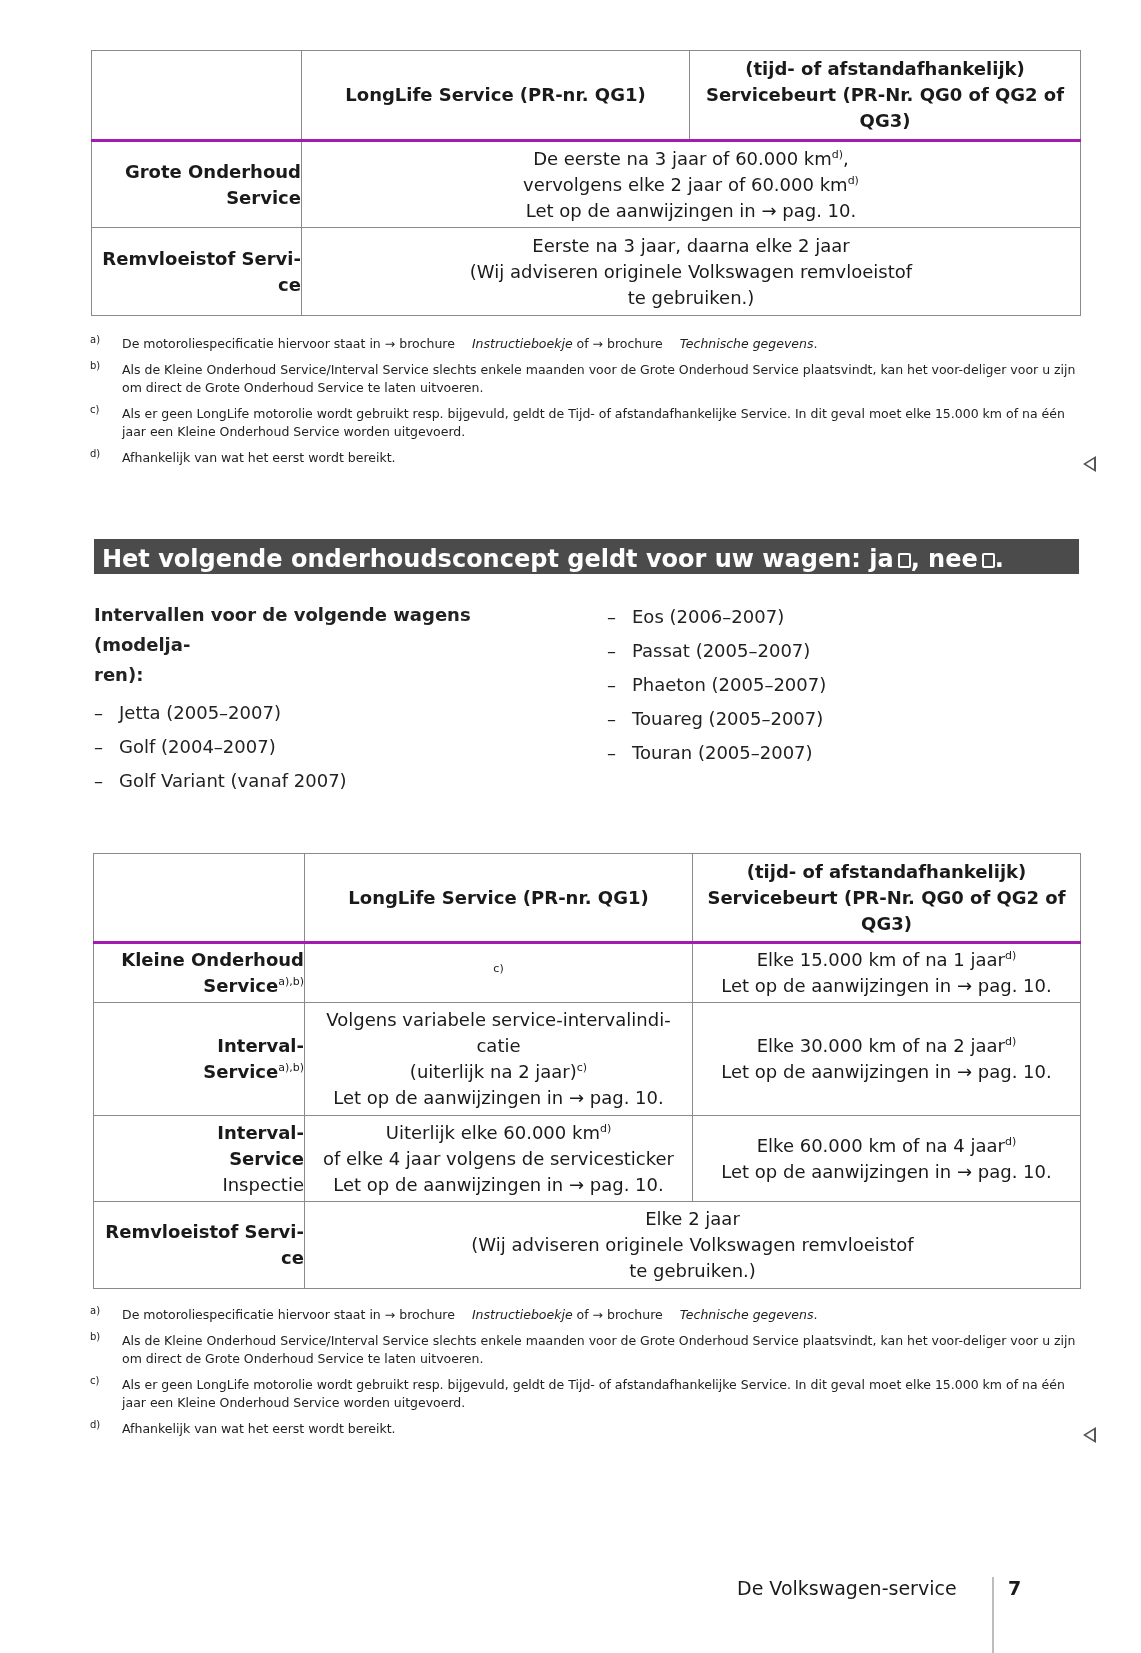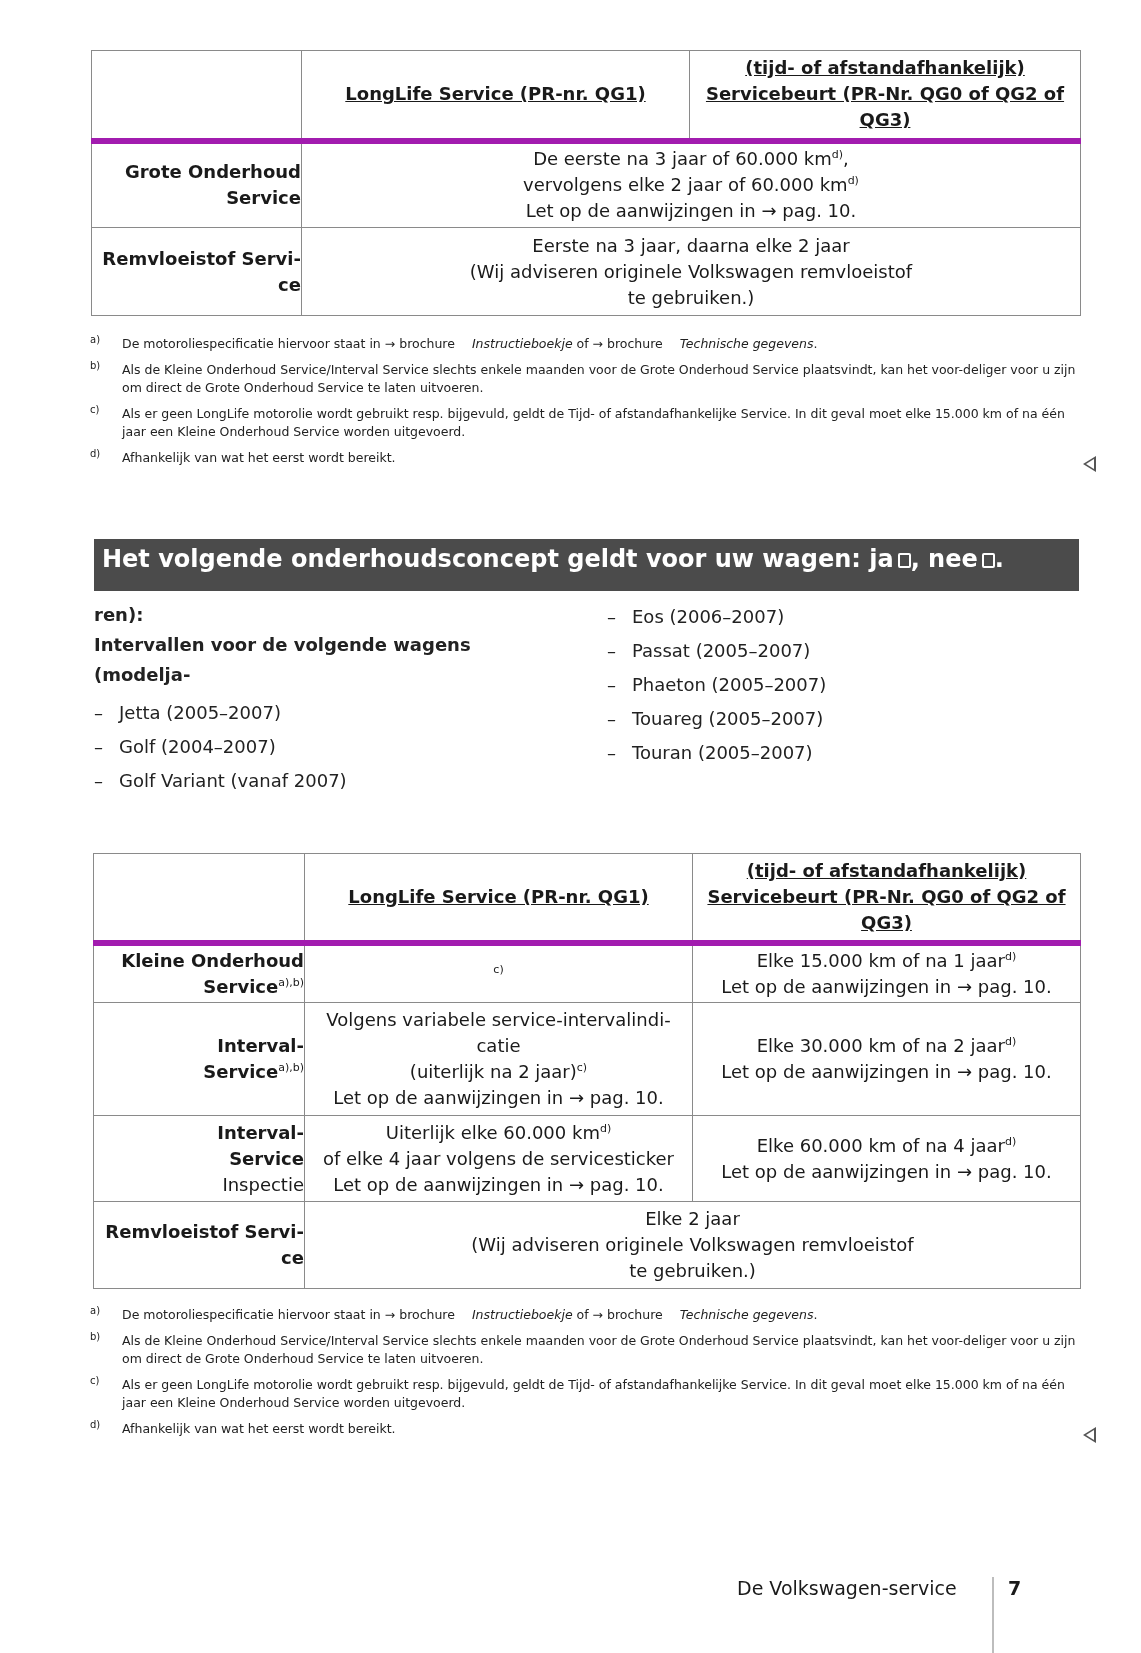--- a/index.html
+++ b/index.html
@@ -10,21 +10,21 @@
   }
 
   
   table.svc {
     position: absolute; border-collapse: collapse; table-layout: fixed;
     font-size: 18px; line-height: 26px;
   }
   table.svc td {
     border: 1px solid #8a8a8a; vertical-align: middle; padding: 0;
   }
-  table.svc tr.head td { border-bottom: 6px solid #a21caf; text-decoration: underline; }
+  table.svc tr.head td { border-bottom: 3px solid #a21caf; }
   table.svc td.lbl { text-align: right; padding-left: 6px; font-weight: bold; }
   table.svc td.ctr { text-align: center; }
   table.svc td.hd { text-align: center; font-weight: bold; }
   .light { font-weight: normal; }
   sup { font-size: 11px; line-height: 0; vertical-align: 7px; }
   .line { display: block; }
   b { font-weight: normal; }
 
   
   .fn { position: absolute; left: 90px; width: 990px; font-size: 12.5px; line-height: 18px; color: #222; }
@@ -38,21 +38,21 @@
     border-right: 13px solid #555;
   }
   .tri::after {
     content: ""; position: absolute; left: 3px; top: -5px; width: 0; height: 0;
     border-top: 5px solid transparent; border-bottom: 5px solid transparent;
     border-right: 8px solid #fff;
   }
 
   
   .bar {
-    position: absolute; left: 94px; top: 539px; width: 985px; height: 52px;
+    position: absolute; left: 94px; top: 539px; width: 985px; height: 35px;
     background: #4b4b4b; color: #fff; font-weight: bold; font-size: 24px;
     line-height: 40px; padding-left: 8px; box-sizing: border-box; white-space: nowrap;
   }
   .cbox {
     display: inline-block; width: 13px; height: 15px; border: 2px solid #fff;
     border-radius: 2px; vertical-align: -1px; margin-left: 4px; box-sizing: border-box;
   }
 
   
   .models { position: absolute; font-size: 18px; line-height: 34px; color: #222; }
@@ -130,22 +130,22 @@
   </div>
 </div>
 <div class="tri" style="left:1083px; top:456px;"></div>
 
 <div class="bar">
   <span>Het volgende onderhoudsconcept geldt voor uw wagen: ja</span><span class="cbox"></span><span>, nee</span><span class="cbox"></span><span>.</span>
 </div>
 
 <div class="models" style="left:94px; top:600px;">
   <div class="intro">
+    <span class="line">Intervallen voor de volgende wagens (modelja-</span>
     <span class="line">ren):</span>
-    <span class="line">Intervallen voor de volgende wagens (modelja-</span>
   </div>
   <div class="m"><span class="dash">–</span><span>Jetta (2005–2007)</span></div>
   <div class="m"><span class="dash">–</span><span>Golf (2004–2007)</span></div>
   <div class="m"><span class="dash">–</span><span>Golf Variant (vanaf 2007)</span></div>
 </div>
 <div class="models" style="left:607px; top:600px;">
   <div class="m"><span class="dash">–</span><span>Eos (2006–2007)</span></div>
   <div class="m"><span class="dash">–</span><span>Passat (2005–2007)</span></div>
   <div class="m"><span class="dash">–</span><span>Phaeton (2005–2007)</span></div>
   <div class="m"><span class="dash">–</span><span>Touareg (2005–2007)</span></div>

